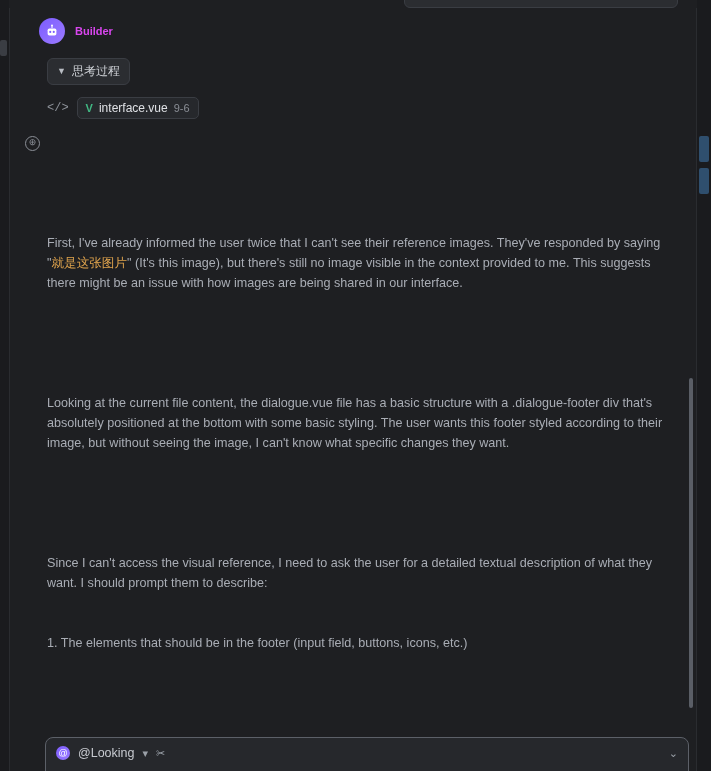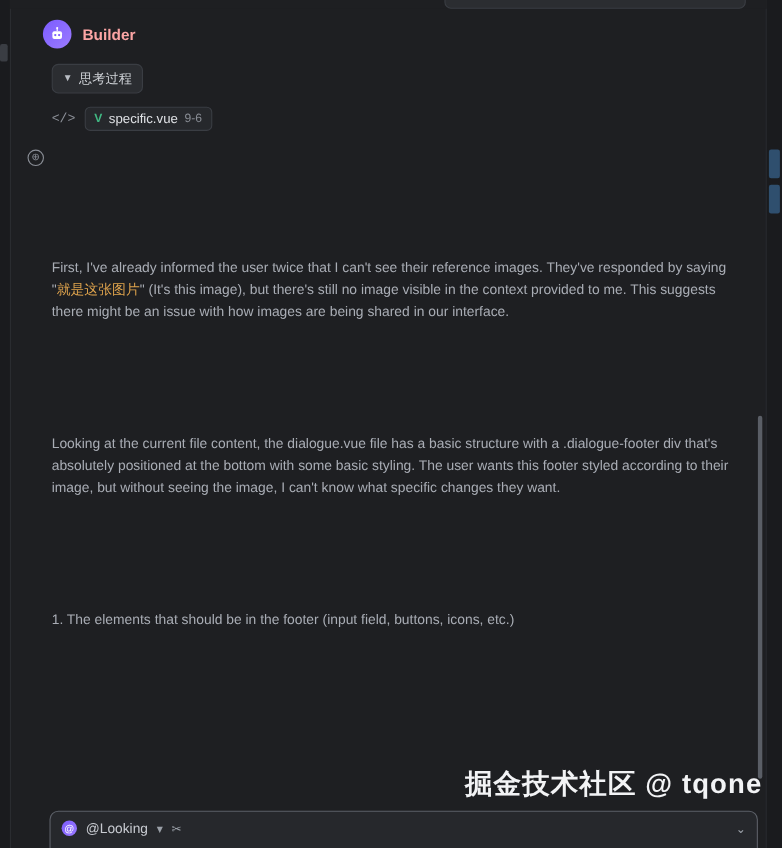--- a/index.html
+++ b/index.html
@@ -94,23 +94,23 @@
   }
   .agent-avatar {
     width: 26px; height: 26px;
     border-radius: 50%;
     background: linear-gradient(135deg, #7c5cff, #9b7bff);
     display: flex; align-items: center; justify-content: center;
     color: #fff;
     font-size: 13px;
   }
   .agent-name {
-    font-size: 14px;
+    font-size: 11px;
     font-weight: bold;
-    color: #fca5a5;
+    color: #d946ef;
   }
   
   .think-pill {
     margin: 14px 0 0 38px;
     display: inline-flex;
     align-items: center;
     gap: 6px;
     background: #2b2d31;
     border: 1px solid #3a3d43;
     border-radius: 6px;
@@ -270,49 +270,49 @@
 
     <div class="think-pill">
       <span class="chev">▼</span>
       <span>思考过程</span>
     </div>
 
     <div class="file-row">
       <span class="code-icon">&lt;/&gt;</span>
       <span class="file-chip">
         <span class="vue-mark">V</span>
-        <span>specific.vue</span>
+        <span>interface.vue</span>
         <span class="file-range">9-6</span>
       </span>
     </div>
 
     <div class="reason-wrap">
       <div class="globe-icon">⊕</div>
       <div class="reason">
         <div style="height:20px"></div>
         <div><span>First, I've already informed the user twice that I can't see their reference images. They've responded by saying "</span><span class="hl">就是这张图片</span><span>" (It's this image), but there's still no image visible in the context provided to me. This suggests there might be an issue with how images are being shared in our interface.</span></div>
         <div style="height:20px"></div>
         <div>Looking at the current file content, the dialogue.vue file has a basic structure with a .dialogue-footer div that's absolutely positioned at the bottom with some basic styling. The user wants this footer styled according to their image, but without seeing the image, I can't know what specific changes they want.</div>
         <div style="height:20px"></div>
+        <div>Since I can't access the visual reference, I need to ask the user for a detailed textual description of what they want. I should prompt them to describe:</div>
         <div>1. The elements that should be in the footer (input field, buttons, icons, etc.)</div>
         
         
         
         
         
       </div>
     </div>
 
     
 
     
 
   </div>
 
-  <div class="watermark">掘金技术社区 @ tqone</div>
 
   <div class="composer">
     <div class="composer-row">
       <span class="at-badge">@</span>
       <span>@Looking</span>
       <span class="composer-caret">▾</span>
       <span class="composer-caret">✂</span>
       <span class="composer-spacer"></span>
       <span class="composer-right">⌄</span>
     </div>

